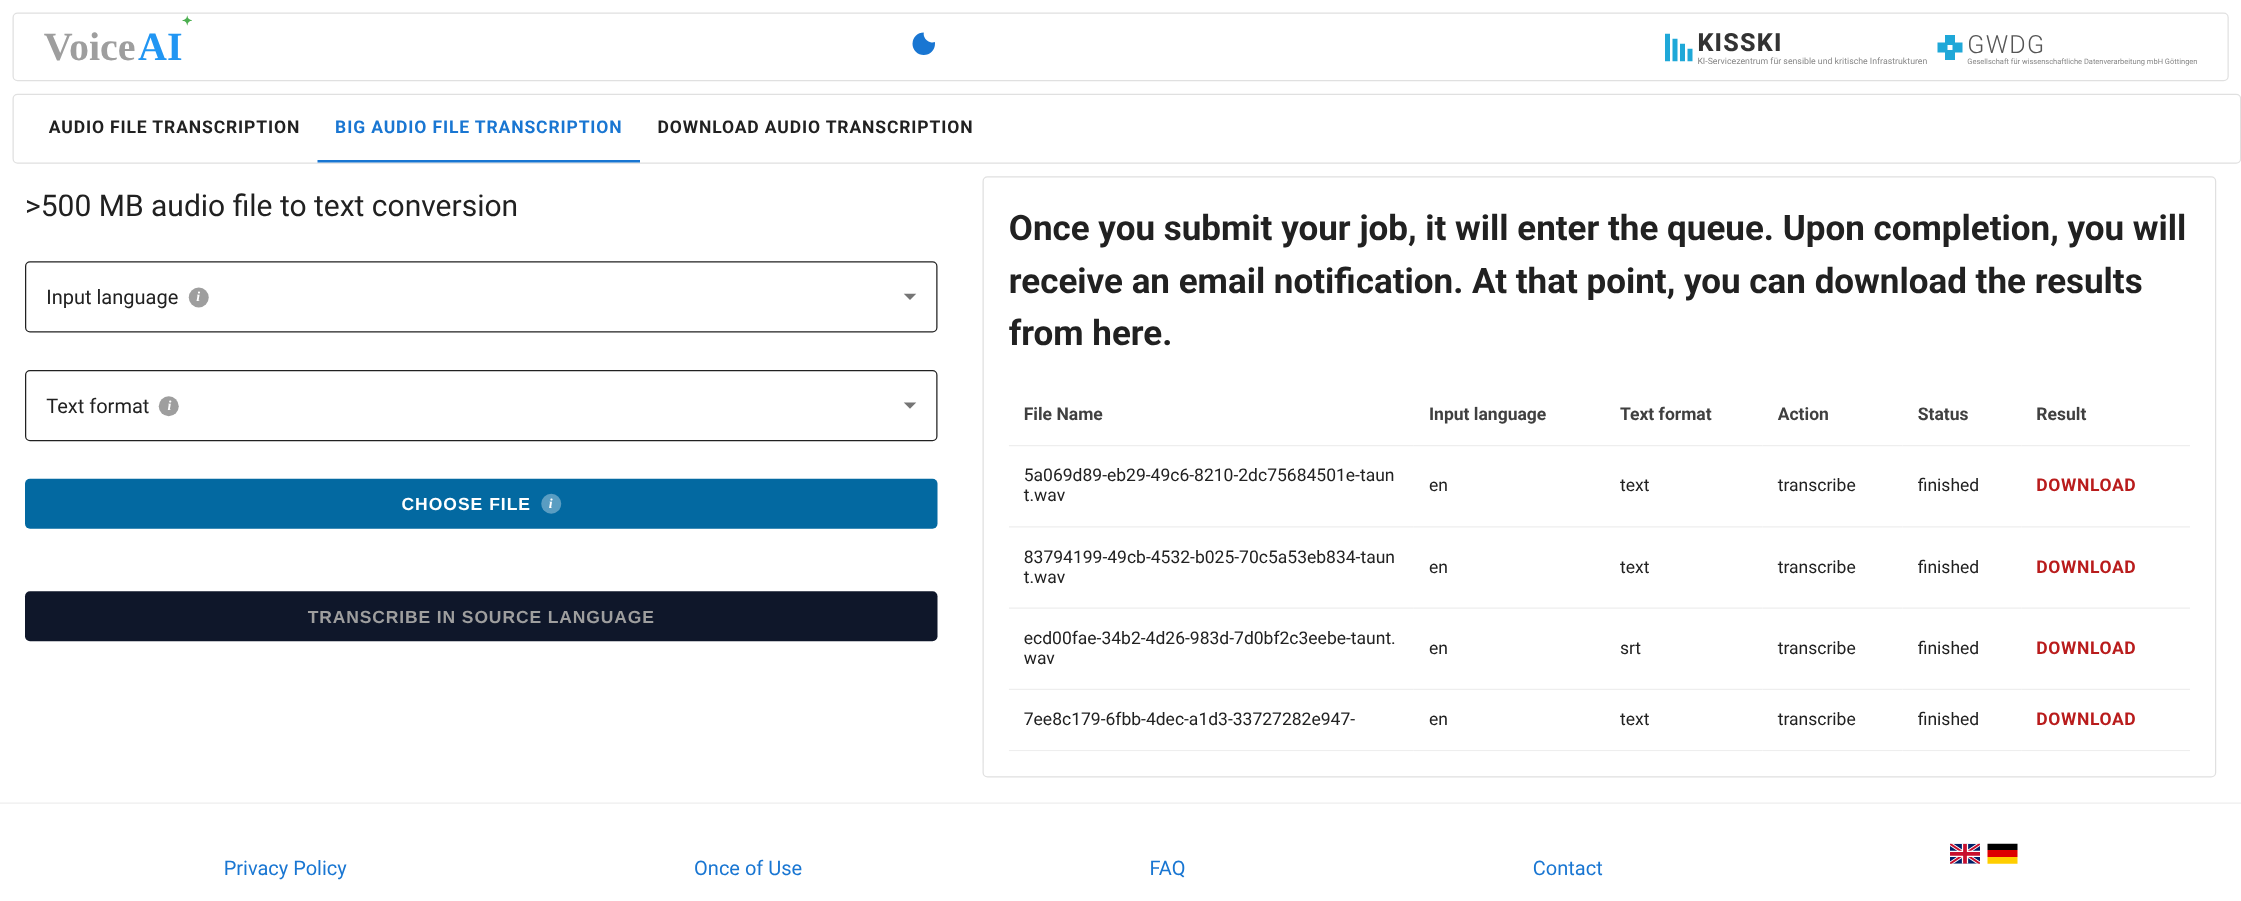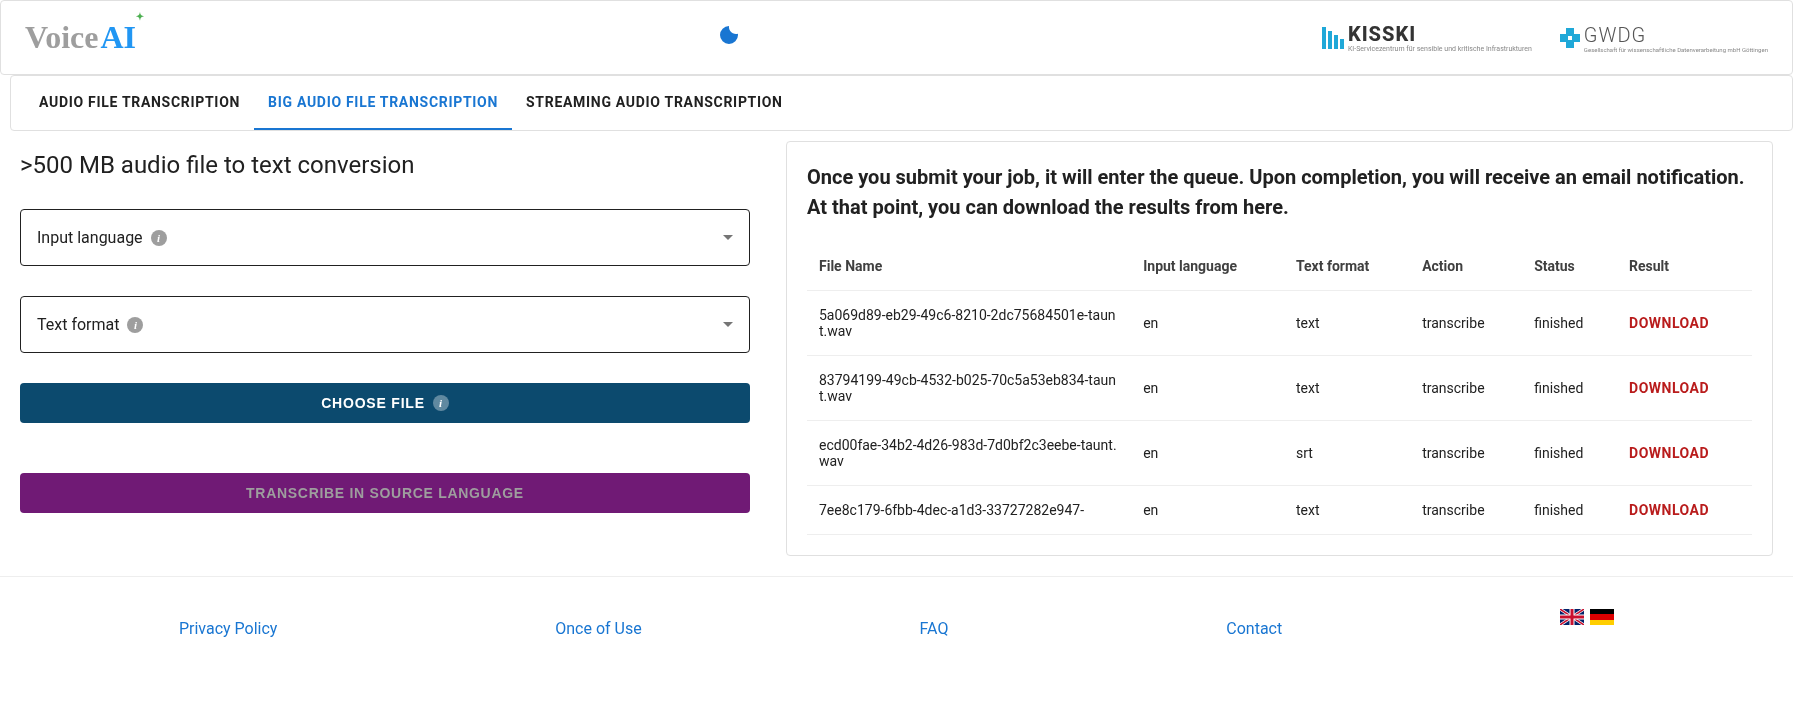--- a/index.html
+++ b/index.html
@@ -6,22 +6,23 @@
   body {
     font-family: Roboto, "Helvetica Neue", Arial, sans-serif;
     background: #ffffff;
     color: #212121;
     font-size: 14px;
   }
   .header {
     display: flex;
     align-items: center;
     justify-content: space-between;
-    padding: 18px 24px;
+    padding: 8px 24px;
     border: 1px solid #e0e0e0;
+    margin: 10px;
     border-radius: 4px;
   }
   .logo {
     font-family: Georgia, "Times New Roman", serif;
     font-size: 32px;
     font-weight: bold;
     color: #9e9e9e;
     display: flex;
     align-items: center;
   }
@@ -38,21 +39,21 @@
     font-size: 10px;
     color: #4caf50;
   }
   .moon-icon {
     font-size: 24px;
     color: #1976d2;
     cursor: pointer;
   }
   .right-logos {
     display: flex;
-    gap: 28px;
+    gap: 8px;
     align-items: center;
     justify-content: flex-end;
   }
   .partner-logo {
     display: flex;
     align-items: center;
     gap: 4px;
   }
   .kisski-bars { display:flex; gap:2px; align-items:flex-end; }
   .kisski-bars span { display:inline-block; width:4px; background:#1fa8d8; }
@@ -131,21 +132,21 @@
     font-family: Georgia, serif;
   }
   .dropdown-arrow {
     width: 0; height: 0;
     border-left: 5px solid transparent;
     border-right: 5px solid transparent;
     border-top: 5px solid #757575;
   }
   .choose-file-btn {
     width: 100%;
-    background: #0c4a6e;
+    background: #0369a1;
     color: #fff;
     border: none;
     padding: 12px;
     font-size: 14px;
     font-weight: 700;
     letter-spacing: 0.8px;
     border-radius: 4px;
     cursor: pointer;
     display: flex;
     align-items: center;
@@ -153,40 +154,40 @@
     gap: 8px;
     margin-bottom: 50px;
   }
   .choose-file-btn .info-icon { background: rgba(255,255,255,0.35); }
   .action-btns {
     display: flex;
     gap: 16px;
   }
   .action-btn {
     flex: 1;
-    background: #701a75;
+    background: #0f172a;
     color: #9e9e9e;
     border: none;
     padding: 12px;
     font-size: 14px;
     font-weight: 700;
     letter-spacing: 0.7px;
     border-radius: 4px;
     cursor: not-allowed;
   }
 
   .right-panel {
     flex: 1;
     border: 1px solid #e0e0e0;
     border-radius: 4px;
     padding: 20px;
     position: relative;
   }
   .info-text {
-    font-size: 20px;
+    font-size: 28px;
     font-weight: 700;
     line-height: 1.5;
     margin-bottom: 20px;
   }
   .table-wrap {
     max-height: 300px;
     overflow-y: scroll;
   }
   table { width: 100%; border-collapse: collapse; }
   th, td {
@@ -266,21 +267,21 @@
         <div class="gwdg-text">GWDG</div>
         <div class="gwdg-sub">Gesellschaft für wissenschaftliche Datenverarbeitung mbH Göttingen</div>
       </div>
     </div>
   </div>
 </div>
 
 <div class="tabs">
   <div class="tab">AUDIO FILE TRANSCRIPTION</div>
   <div class="tab active">BIG AUDIO FILE TRANSCRIPTION</div>
-  <div class="tab">STREAMING AUDIO TRANSCRIPTION</div>
+  <div class="tab">DOWNLOAD AUDIO TRANSCRIPTION</div>
 </div>
 
 <div class="content">
   <div class="left-panel">
     <h2 class="section-title">&gt;500 MB audio file to text conversion</h2>
 
     <div class="select-box">
       <div class="select-label">
         <span>Input language</span>
         <span class="info-icon">i</span>

